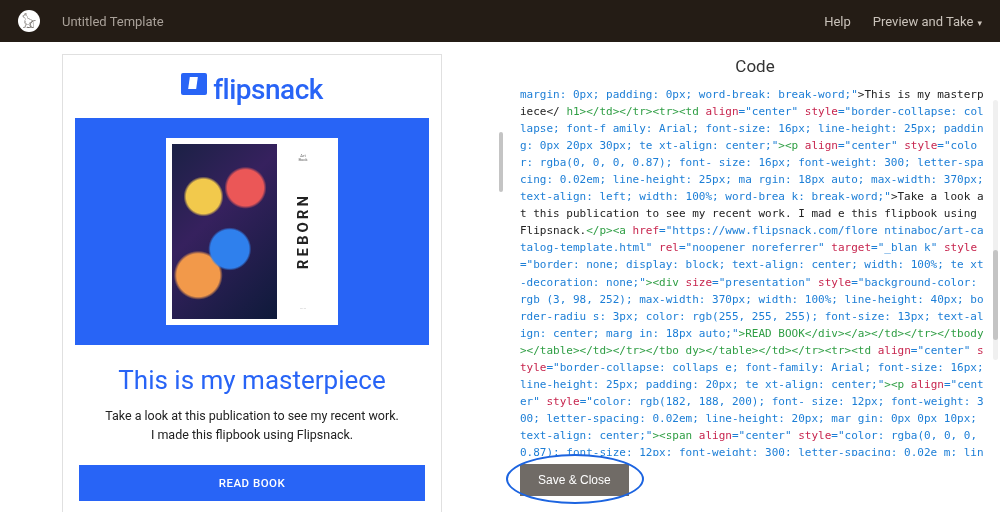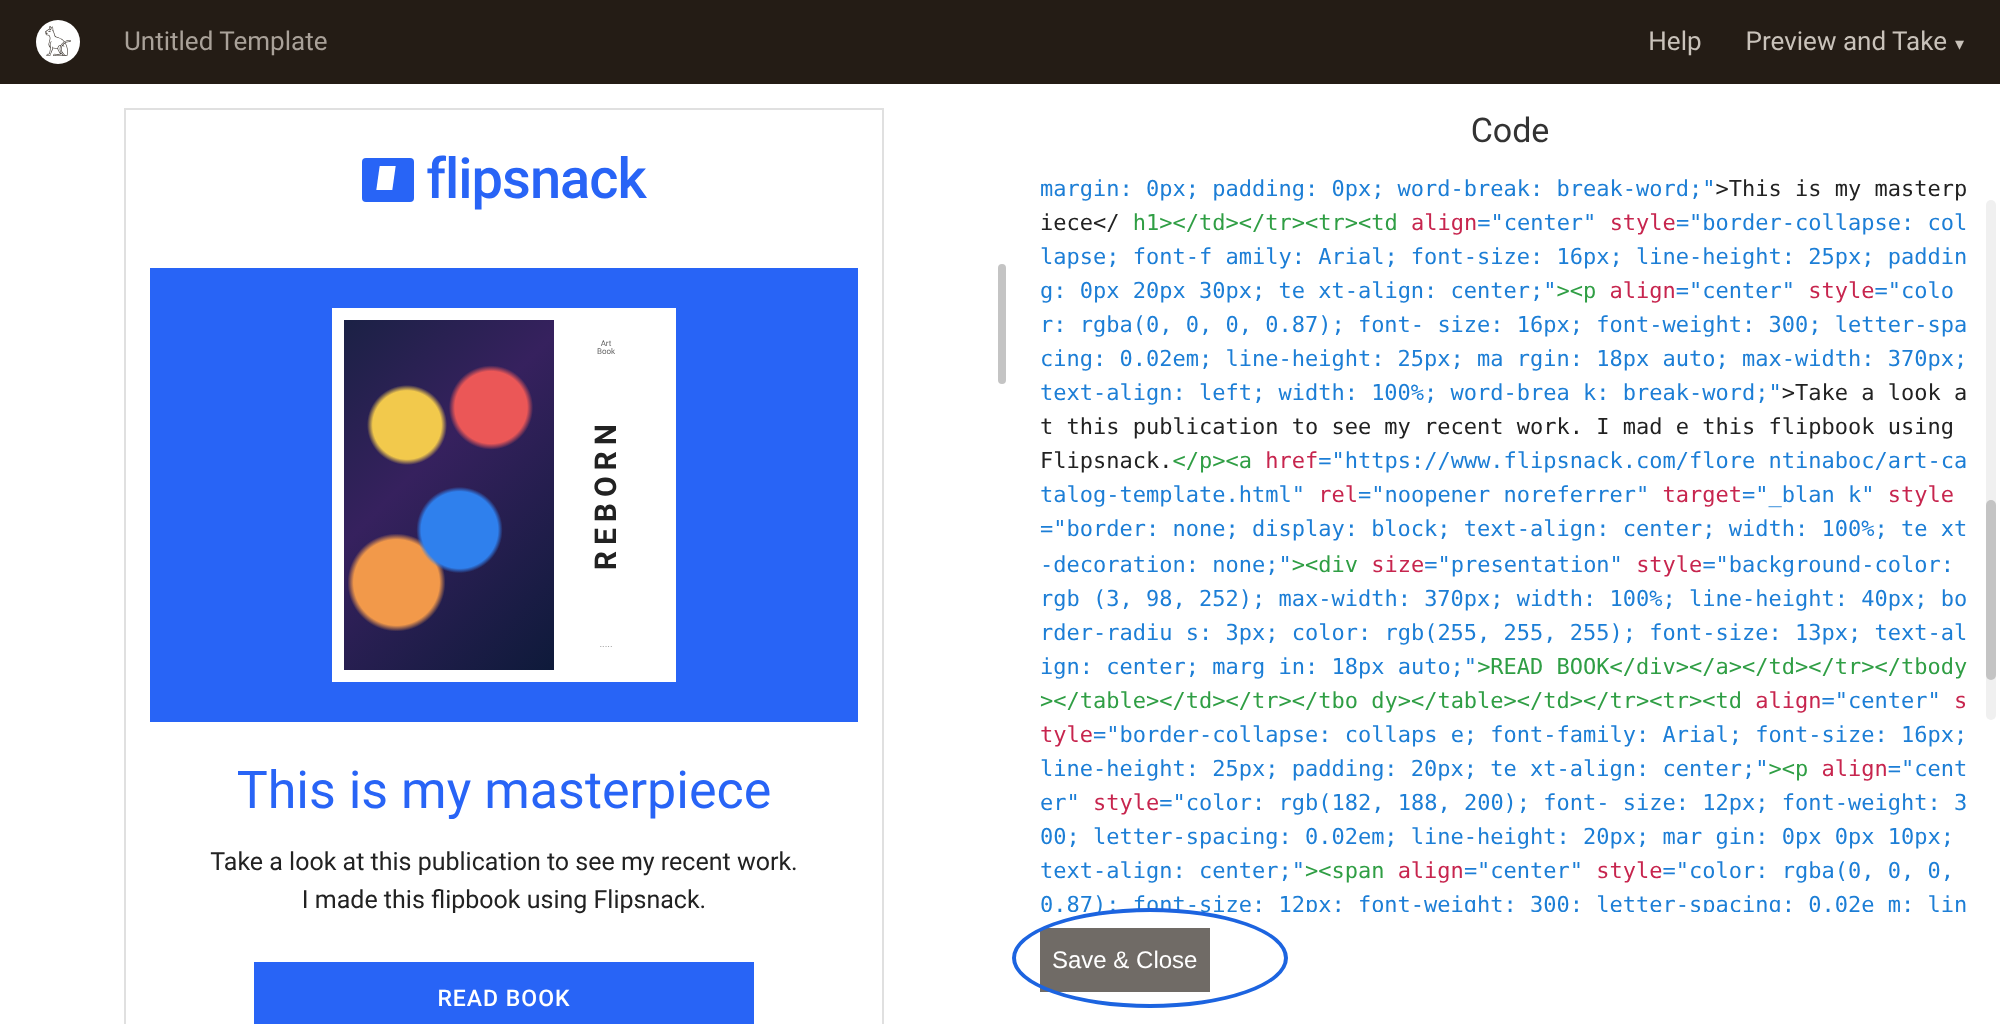--- a/index.html
+++ b/index.html
@@ -46,23 +46,23 @@
     padding: 12px 0 0 62px;
     background: #fff;
   }
   .preview-card {
     width: 380px;
     border: 1px solid #e0e0e0;
     padding: 12px 12px 22px 12px;
     text-align: center;
   }
   .fs-logo {
-    display: flex; align-items: center; justify-content: center;
+    display: flex; align-items: flex-start; justify-content: center;
     gap: 6px;
-    margin: 6px 0 28px 0;
+    margin: 6px 0 12px 0;
   }
   .fs-icon {
     width: 26px; height: 22px;
     background: #2864f6;
     border-radius: 2px;
     position: relative;
   }
   .fs-icon::after {
     content: "";
     position: absolute;
@@ -143,21 +143,21 @@
     margin-bottom: 20px;
   }
   .readbtn {
     display: inline-block;
     background: #2864f6;
     color: #fff;
     font-size: 11.5px;
     font-weight: 500;
     letter-spacing: 0.5px;
     padding: 11px 0;
-    width: 250px;
+    width: 346px;
   }
 
   .divider {
     width: 6px;
     display: flex;
     flex-direction: column;
     align-items: center;
     padding-top: 90px;
   }
   .dragbar {
@@ -195,21 +195,21 @@
 
   .save-row {
     margin-top: 8px;
     position: relative;
   }
   .save-btn {
     background: #706b66;
     color: #fff;
     border: none;
     font-size: 12px;
-    padding: 9px 6px;
+    padding: 9px 18px;
     cursor: pointer;
   }
   .oval {
     position: absolute;
     left: -14px; top: -10px;
     width: 138px; height: 50px;
     border: 2.5px solid #1c64e0;
     border-radius: 50%;
     pointer-events: none;
   }

